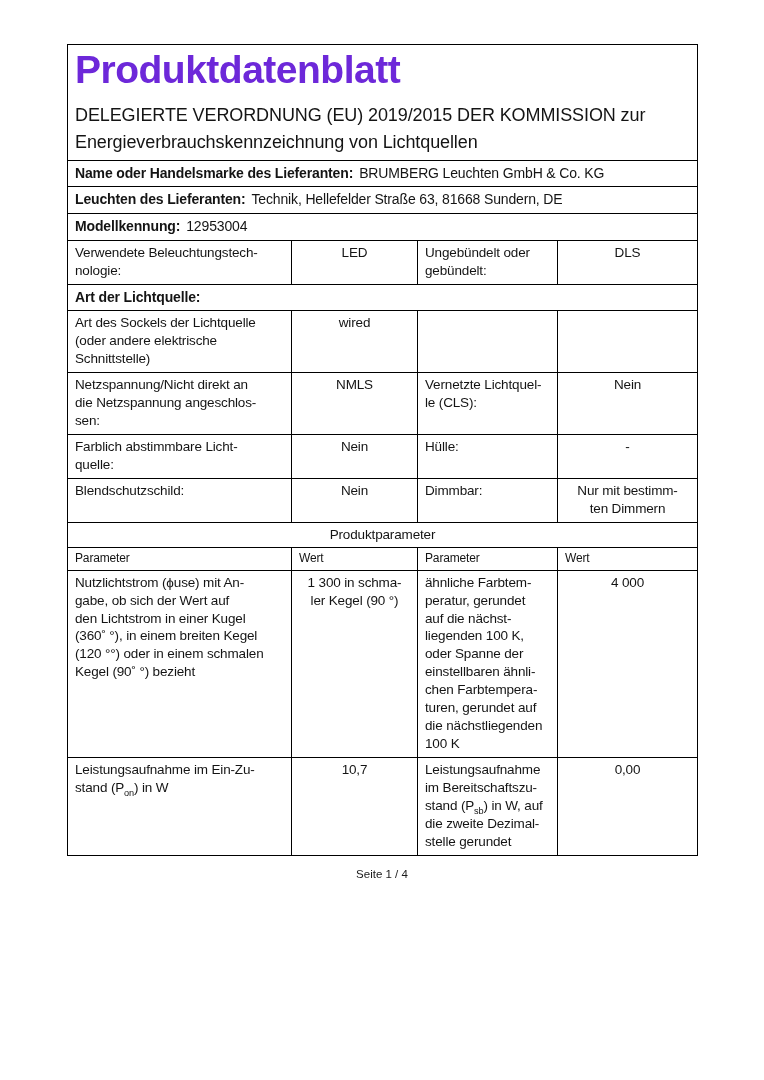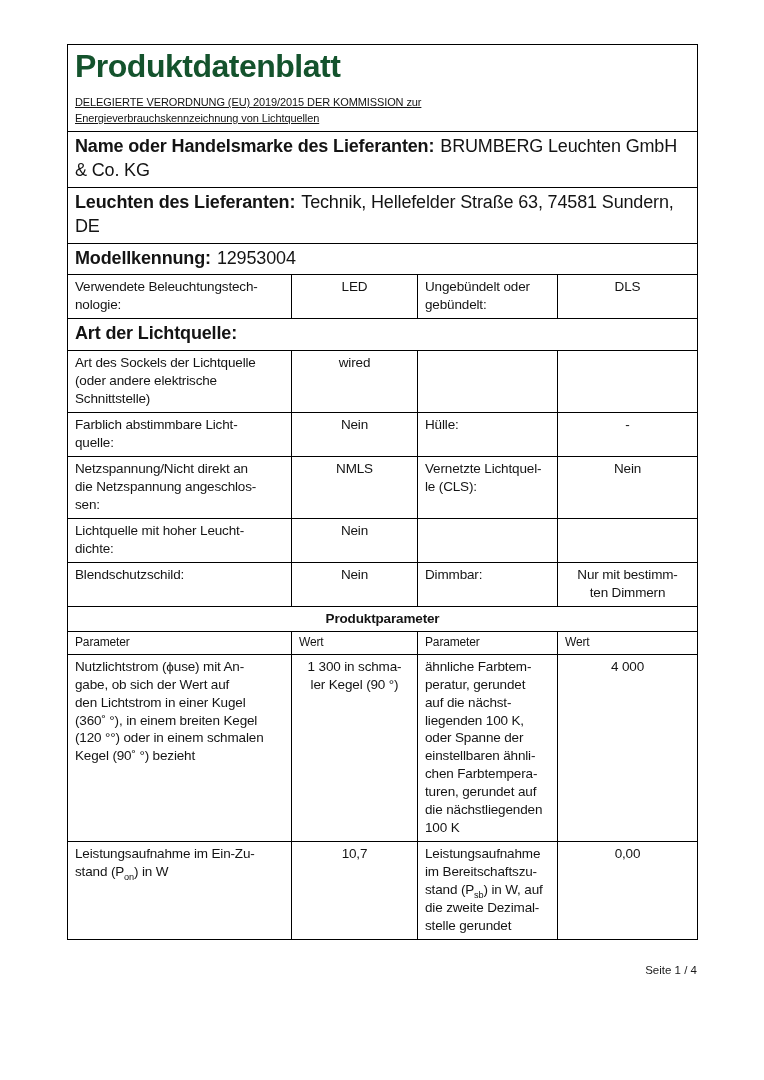--- a/index.html
+++ b/index.html
@@ -25,50 +25,49 @@
   table.doc td {
     border: 1px solid #000;
     vertical-align: top;
     padding: 3px 7px 4px 7px;
     line-height: 1.33;
   }
   td.p { text-align: left;  white-space: pre-line; }
   td.v { text-align: center; white-space: pre-line; }
   tr.section-row td {
     text-align: center;
-    font-weight: bold;
+    font-weight: normal;
     padding: 3px 7px 3px 7px;
   }
   tr.colhead-row td { padding: 3px 7px 3px 7px; font-size: 12px; }
   td.title-cell { padding: 9px 10px 13px 10px; }
   .doc-title {
-    font-size: 32px;
+    font-size: 39px;
     font-weight: bold;
-    color: #14532d;
+    color: #6d28d9;
     letter-spacing: -0.5px;
     margin: 0 0 9px 0;
     line-height: 1.15;
   }
   .doc-subtitle {
-    font-size: 11px;
+    font-size: 18px;
     line-height: 1.5;
     white-space: pre-line;
     letter-spacing: -0.1px;
-    text-decoration: underline;
   }
-  td.info-cell { padding: 5px 7px 6px 7px; font-size: 18px; margin-top: 7px; }
+  td.info-cell { padding: 5px 7px 6px 7px; font-size: 14px; margin-top: 7px; }
   .info-label { font-weight: bold; }
   .info-value { margin-left: 6px; }
   tr.cut-row td { border-bottom: none; }
   sub { font-size: 0.68em; line-height: 0; }
   .page-footer {
     width: 630px;
-    text-align: right;
+    text-align: center;
     font-size: 11.5px;
-    margin-top: 24px;
+    margin-top: 12px;
     color: #1a1a1a;
   }
 </style>
 </head>
 <body>
 
 <div class="sheet">
   <table class="doc">
     <colgroup>
       <col style="width:224px">
@@ -85,21 +84,21 @@
       </td>
     </tr>
 
     <tr>
       <td colspan="4" class="info-cell">
         <span class="info-label">Name oder Handelsmarke des Lieferanten:</span><span class="info-value">BRUMBERG Leuchten GmbH &amp; Co. KG</span>
       </td>
     </tr>
     <tr>
       <td colspan="4" class="info-cell">
-        <span class="info-label">Leuchten des Lieferanten:</span><span class="info-value">Technik, Hellefelder Straße 63, 74581 Sundern, DE</span>
+        <span class="info-label">Leuchten des Lieferanten:</span><span class="info-value">Technik, Hellefelder Straße 63, 81668 Sundern, DE</span>
       </td>
     </tr>
     <tr>
       <td colspan="4" class="info-cell">
         <span class="info-label">Modellkennung:</span><span class="info-value">12953004</span>
       </td>
     </tr>
     <tr>
       <td class="p">Verwendete Beleuchtungstech-<br>nologie:</td>
       <td class="v">LED</td>
@@ -112,36 +111,30 @@
         <span class="info-label">Art der Lichtquelle:</span>
       </td>
     </tr>
     <tr>
       <td class="p">Art des Sockels der Lichtquelle<br>(oder andere elektrische<br>Schnittstelle)</td>
       <td class="v">wired</td>
       <td class="p"></td>
       <td class="v"></td>
     </tr>
     <tr>
-      <td class="p">Farblich abstimmbare Licht-<br>quelle:</td>
-      <td class="v">Nein</td>
-      <td class="p">Hülle:</td>
-      <td class="v">-</td>
-    </tr>
-    <tr>
       <td class="p">Netzspannung/Nicht direkt an<br>die Netzspannung angeschlos-<br>sen:</td>
       <td class="v">NMLS</td>
       <td class="p">Vernetzte Lichtquel-<br>le (CLS):</td>
       <td class="v">Nein</td>
     </tr>
     <tr>
-      <td class="p">Lichtquelle mit hoher Leucht-<br>dichte:</td>
+      <td class="p">Farblich abstimmbare Licht-<br>quelle:</td>
       <td class="v">Nein</td>
-      <td class="p"></td>
-      <td class="v"></td>
+      <td class="p">Hülle:</td>
+      <td class="v">-</td>
     </tr>
     <tr>
       <td class="p">Blendschutzschild:</td>
       <td class="v">Nein</td>
       <td class="p">Dimmbar:</td>
       <td class="v">Nur mit bestimm-<br>ten Dimmern</td>
     </tr>
 
     <tr class="section-row">
       <td colspan="4">Produktparameter</td>

